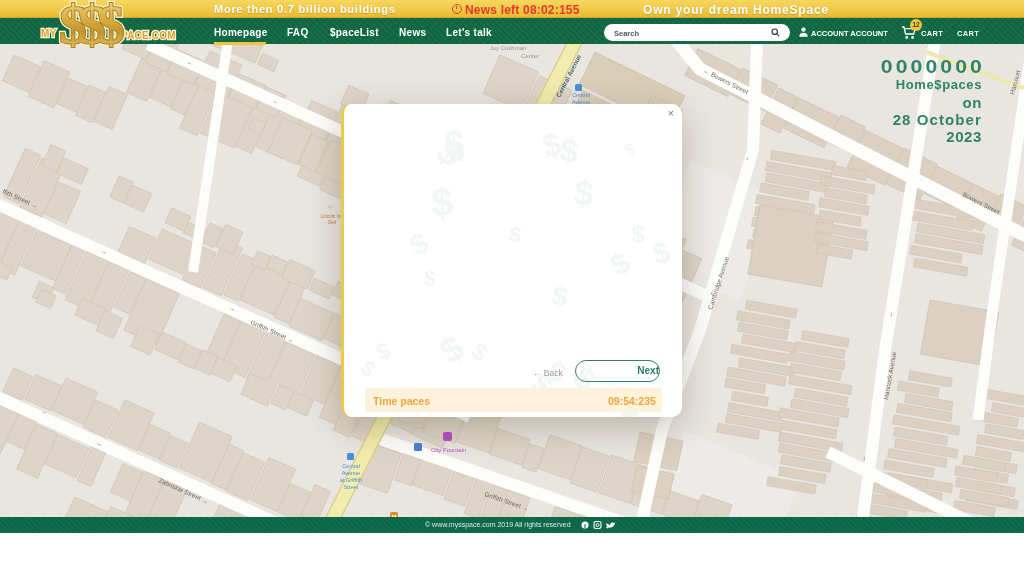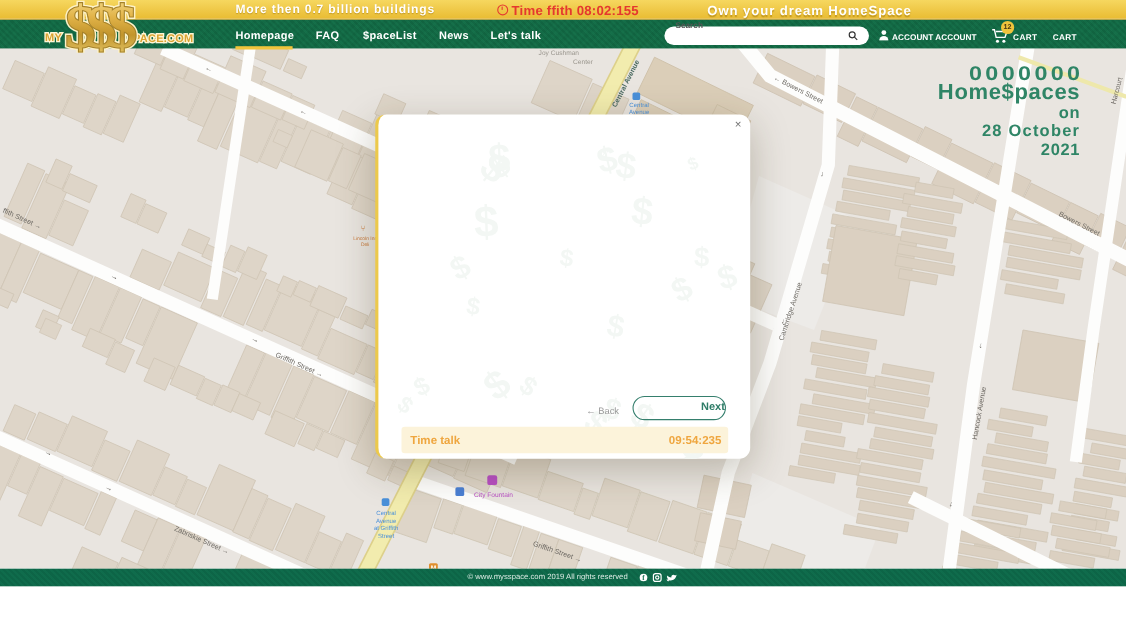--- a/index.html
+++ b/index.html
@@ -429,33 +429,33 @@
       <text x="0" y="0" transform="translate(351,482) rotate(0)" font-family="Liberation Sans,sans-serif" font-size="5.5" fill="#4a90d9" text-anchor="middle" font-weight="normal">at Griffith</text>
       <text x="0" y="0" transform="translate(351,489) rotate(0)" font-family="Liberation Sans,sans-serif" font-size="5.5" fill="#4a90d9" text-anchor="middle" font-weight="normal">Street</text>
       <rect x="390" y="512" width="8" height="8" rx="1.5" fill="#e08f2e"></rect>
       <text x="394" y="518.5" font-size="6" fill="#fff" text-anchor="middle" font-family="Liberation Sans" font-weight="bold">M</text>
     </svg>
 
 <div class="abs" style="left:0;top:0;width:1024px;height:18px;background:linear-gradient(#f6d75f,#e9bc33);border-bottom:1px solid #d7a525"></div>
 <div class="abs" style="left:214px;top:3px;width:190px;font-size:11px;font-weight:bold;color:#fff;text-shadow:0 1px 1px rgba(140,100,0,.45);letter-spacing:.75px">More then 0.7 billion buildings</div>
 <div class="abs" style="left:452px;top:4px;width:10px;height:10px;border:1.5px solid #e53931;border-radius:50%"></div>
 <div class="abs" style="left:455.5px;top:6px;width:1.5px;height:3px;background:#e53931"></div>
-<div class="abs" style="left:465px;top:2.5px;font-size:12px;font-weight:bold;color:#e5382e;letter-spacing:.2px">Time ffith 08:02:155</div>
+<div class="abs" style="left:465px;top:2.5px;font-size:12px;font-weight:bold;color:#e5382e;letter-spacing:.2px">News left 08:02:155</div>
 <div class="abs" style="left:643px;top:3px;width:190px;font-size:12px;font-weight:bold;color:#fff;text-shadow:0 1px 1px rgba(140,100,0,.45);letter-spacing:.8px">Own your dream HomeSpace</div>
 
 <div class="abs" style="left:0;top:18px;width:1024px;height:26px;background:#136c47;background-image:repeating-linear-gradient(45deg,rgba(0,40,20,.08) 0 2px,rgba(50,150,100,.06) 2px 4px),repeating-linear-gradient(-45deg,rgba(0,40,20,.05) 0 3px,rgba(30,120,80,.04) 3px 6px)"></div>
 <div class="abs" style="left:214px;top:26.5px;font-size:10px;font-weight:bold;color:#fff;letter-spacing:.3px">Homepage</div>
 <div class="abs" style="left:214px;top:41.5px;width:52px;height:3px;background:#f0c43c"></div>
 <div class="abs" style="left:287px;top:26.5px;font-size:10px;font-weight:bold;color:#fff;letter-spacing:.3px">FAQ</div>
 <div class="abs" style="left:330px;top:26.5px;font-size:10px;font-weight:bold;color:#fff;letter-spacing:.3px">$paceList</div>
 <div class="abs" style="left:399px;top:26.5px;font-size:10px;font-weight:bold;color:#fff;letter-spacing:.3px">News</div>
 <div class="abs" style="left:446px;top:26.5px;font-size:10px;font-weight:bold;color:#fff;letter-spacing:.3px">Let's talk</div>
 
 <div class="abs" style="left:604px;top:24px;width:186px;height:17px;background:#fff;border-radius:9px"></div>
-<div class="abs" style="left:614px;top:18px;font-size:7.5px;font-weight:bold;color:#555">Search</div>
+<div class="abs" style="left:614px;top:29px;font-size:7.5px;font-weight:bold;color:#555">Search</div>
 <svg class="abs" style="left:771px;top:28px" width="9" height="9" viewBox="0 0 9 9">
       <circle cx="3.7" cy="3.7" r="2.7" fill="none" stroke="#333" stroke-width="1.1"></circle>
       <line x1="5.8" y1="5.8" x2="8.3" y2="8.3" stroke="#333" stroke-width="1.1"></line>
     </svg>
 
 <svg class="abs" style="left:799px;top:27px" width="9" height="10" viewBox="0 0 9 10">
       <circle cx="4.5" cy="2.6" r="2.2" fill="#fff"></circle>
       <path d="M0.3,9.8 a4.2,4 0 0 1 8.4,0 z" fill="#fff"></path>
     </svg>
 <div class="abs" style="left:811px;top:29px;font-size:7.5px;font-weight:bold;color:#fff;letter-spacing:0px">ACCOUNT ACCOUNT</div>
@@ -494,24 +494,24 @@
 <g fill="url(#gold)">
           <text x="37" y="43">$</text>
           <text x="56" y="43">$</text>
           <text x="75" y="43">$</text>
         </g>
 </g>
     </svg>
 
 <div class="abs" style="right:42px;top:59px;text-align:right;color:#2f8566;font-weight:bold;line-height:17.3px">
 <div style="font-size:18px;letter-spacing:2.6px;margin-right:-2.6px;transform:scaleX(1.18);transform-origin:100% 50%">0000000</div>
-<div style="font-size:20px;letter-spacing:.6px">Home$paces</div>
+<div style="font-size:13px;letter-spacing:.6px">Home$paces</div>
 <div style="font-size:15px;letter-spacing:.6px">on</div>
 <div style="font-size:15px;letter-spacing:1.1px">28 October</div>
-<div style="font-size:15px;letter-spacing:.6px">2021</div>
+<div style="font-size:15px;letter-spacing:.6px">2023</div>
 </div>
 
 <div class="abs" style="left:341px;top:104px;width:341px;height:313px;background:#fff;border-radius:10px;border-left:3px solid #ecc94b;box-shadow:0 10px 35px rgba(60,50,20,.28);overflow:hidden">
 <div style="position:absolute;left:80px;top:162px;font-size:22px;color:#f3f7f4;transform:rotate(8deg);font-weight:bold">$</div>
       <div style="position:absolute;left:202px;top:28px;font-size:12px;color:#f3f7f4;transform:rotate(27deg);font-weight:bold">$</div>
       <div style="position:absolute;left:87px;top:76px;font-size:40px;color:#f3f7f4;transform:rotate(-2deg);font-weight:bold">$</div>
       <div style="position:absolute;left:268px;top:143px;font-size:30px;color:#f3f7f4;transform:rotate(-28deg);font-weight:bold">$</div>
       <div style="position:absolute;left:205px;top:253px;font-size:27px;color:#f3f7f4;transform:rotate(19deg);font-weight:bold">$</div>
       <div style="position:absolute;left:216px;top:28px;font-size:33px;color:#f3f7f4;transform:rotate(7deg);font-weight:bold">$</div>
       <div style="position:absolute;left:100px;top:19px;font-size:36px;color:#f3f7f4;transform:rotate(-2deg);font-weight:bold">$</div>
@@ -531,21 +531,21 @@
       <div style="position:absolute;left:282px;top:285px;font-size:26px;color:#f3f7f4;transform:rotate(40deg);font-weight:bold">$</div>
       <div style="position:absolute;left:103px;top:32px;font-size:29px;color:#f3f7f4;transform:rotate(-37deg);font-weight:bold">$</div>
       <div style="position:absolute;left:67px;top:124px;font-size:29px;color:#f3f7f4;transform:rotate(-28deg);font-weight:bold">$</div>
       <div style="position:absolute;left:18px;top:253px;font-size:21px;color:#f3f7f4;transform:rotate(37deg);font-weight:bold">$</div>
       <div style="position:absolute;left:287px;top:116px;font-size:25px;color:#f3f7f4;transform:rotate(2deg);font-weight:bold">$</div>
       <div style="position:absolute;left:208px;top:177px;font-size:28px;color:#f3f7f4;transform:rotate(10deg);font-weight:bold">$</div>
 <div class="abs" style="right:8px;top:3px;font-size:10.5px;color:#777">×</div>
 <div class="abs" style="left:189px;top:264px;font-size:8.5px;color:#999">← Back</div>
 <div class="abs" style="left:231px;top:256px;width:85px;height:22px;border:1.5px solid #357f6d;border-radius:11px;text-align:right;line-height:20px;font-size:10px;font-weight:bold;color:#2f7d68">Next</div>
 <div class="abs" style="left:21px;top:284px;width:297px;height:24px;background:#fcf3da;border-radius:3px"></div>
-<div class="abs" style="left:29px;top:291px;font-size:10.5px;font-weight:bold;color:#efa63f">Time talk</div>
+<div class="abs" style="left:29px;top:291px;font-size:10.5px;font-weight:bold;color:#efa63f">Time paces</div>
 <div class="abs" style="left:264px;top:291px;font-size:10.5px;font-weight:bold;color:#efa63f">09:54:235</div>
 </div>
 
 <div class="abs" style="left:0;top:517px;width:1024px;height:16px;background:#0e6a4b;background-image:repeating-linear-gradient(45deg,rgba(0,40,20,.08) 0 2px,rgba(40,140,90,.05) 2px 4px)"></div>
 <div class="abs" style="left:425px;top:521px;font-size:7px;color:#dcebe4">© www.mysspace.com 2019 All rights reserved</div>
 <svg class="abs" style="left:581px;top:521px" width="40" height="8" viewBox="0 0 40 8">
 <circle cx="4" cy="4" r="3.5" fill="#fff"></circle>
       <text x="4" y="6.6" font-size="6.5" font-weight="bold" fill="#0e6e4d" text-anchor="middle" font-family="Liberation Serif">f</text>
 <rect x="13" y="0.5" width="7" height="7" rx="2" fill="none" stroke="#fff" stroke-width="1.1"></rect>
       <circle cx="16.5" cy="4" r="1.5" fill="none" stroke="#fff" stroke-width="1"></circle>

